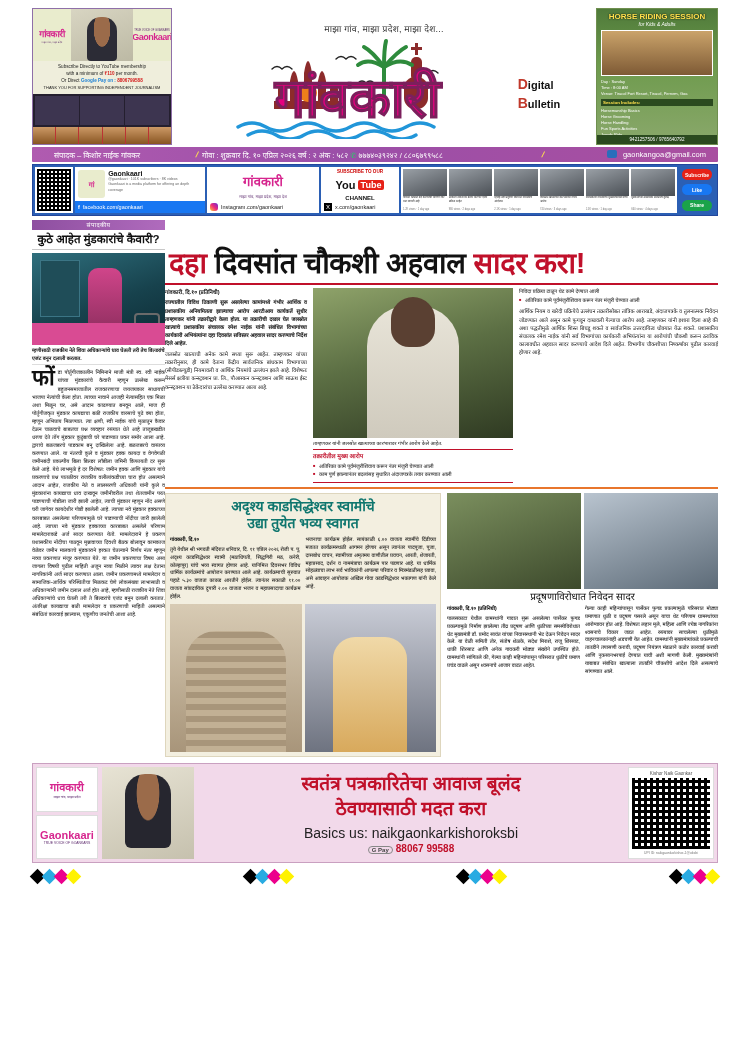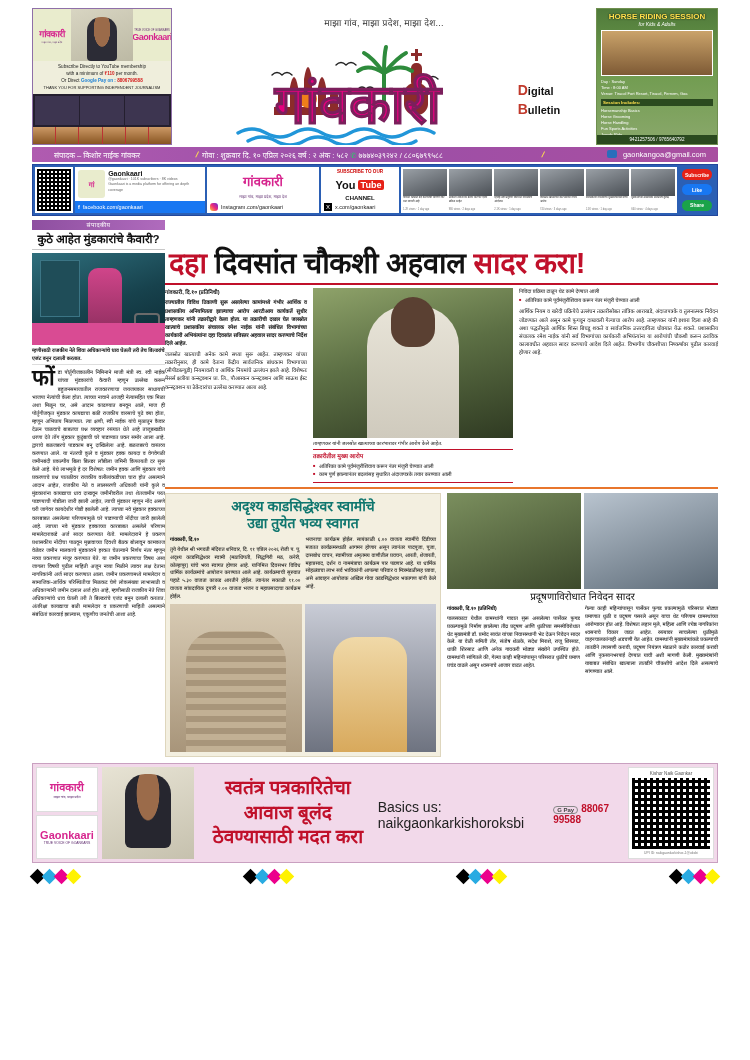--- a/index.html
+++ b/index.html
@@ -36,21 +36,21 @@
   }
   .promo-text { padding: 3px 4px; font-size: 4.6px; line-height: 1.45; text-align: center; color: #1b1b1b; }
   .promo-text .rupee { color: #d31a1a; font-weight: bold; }
   .promo-text .gpay { color: #1a7fd4; font-weight: bold; }
   .promo-text .num { color: #d31a1a; font-weight: bold; }
   .promo-dark { background:#241f2e; height: 34px; display:flex; gap:1px; padding:2px; }
   .promo-dark .cell { flex:1; background:#3d3550; }
   .promo-strip { height: 18px; display: flex; gap: 1px; background:#b33; }
   .promo-strip i { flex:1; display:block; background: linear-gradient(#c96,#852); }
 
-  .masthead-center { flex: 1; display: flex; flex-direction: column; align-items: center; justify-content: space-between; position: relative; }
+  .masthead-center { flex: 1; display: flex; flex-direction: column; align-items: center; justify-content: center; position: relative; }
   .tagline { font-size: 9px; color: #333; margin-top: 8px; letter-spacing: .2px; }
   .logo-row { display: flex; align-items: flex-end; gap: 10px; margin-top: -4px; }
   .logo-art { position: relative; width: 300px; height: 108px; }
   .logo-word {
     position: absolute; left: 0; right: 0; bottom: 14px; text-align: center;
     font-size: 54px; line-height: 1; font-weight: bold; color: #e5007e;
     -webkit-text-stroke: 1.4px #7b1f5c; font-family: "Liberation Sans", sans-serif;
   }
   .digital-bulletin { font-size: 11px; line-height:1.35; color:#111; font-weight: bold; padding-bottom: 26px; }
   .digital-bulletin .dcap { color:#c0392b; font-size: 14px; }
@@ -198,21 +198,21 @@
     border: 1px solid #c9a0c0; display:flex; align-items:stretch; padding:3px; gap:4px;
   }
   .fa-logos { width: 62px; display:flex; flex-direction:column; gap:3px; }
   .fa-logo { flex:1; background:#fff; border:1px solid #ddd; display:flex; flex-direction:column; align-items:center; justify-content:center; }
   .fa-logo .t1 { font-size:11px; font-weight:bold; color:#d6258e; }
   .fa-logo .t2 { font-size:3.4px; color:#5d2a6e; }
   .fa-face { width: 92px; background: linear-gradient(160deg,#e7e3d4,#c6c1ae); position:relative; }
   .fa-face::after { content:""; position:absolute; left:50%; top:8%; transform:translateX(-50%);
     width:46px; height:74px; border-radius:20px 20px 6px 6px;
     background: radial-gradient(ellipse at 50% 26%, #9b6b4a 0 34%, #26262f 36% 100%); }
-  .fa-mid { flex:1; display:flex; flex-direction:row; align-items:center; justify-content:center; }
+  .fa-mid { flex:1; display:flex; flex-direction:column; align-items:center; justify-content:center; }
   .fa-h1 { font-size: 19px; font-weight:bold; color:#c0102a; line-height:1.3; text-align:center; }
   .fa-h2 { font-size: 14px; color:#222; padding-top:3px; }
   .fa-h3 { font-size: 10px; color:#c0102a; font-weight:bold; padding-top:2px;}
   .fa-gpay { display:inline-block; border:1px solid #888; border-radius:8px; font-size:6px; padding:0 3px; color:#444; margin-right:3px;}
   .fa-qr { width: 86px; background:#fff; border:1px solid #ddd; padding:3px; display:flex; flex-direction:column; }
   .fa-qr .nm { font-size:4.6px; color:#555; text-align:center; }
   .fa-qr .qimg { flex:1; margin:2px 0;
     background-image: repeating-linear-gradient(90deg,#000 0 3px,#fff 3px 6px),
                       repeating-linear-gradient(0deg,#000 0 3px,#fff 3px 6px);
     background-blend-mode: multiply; }

